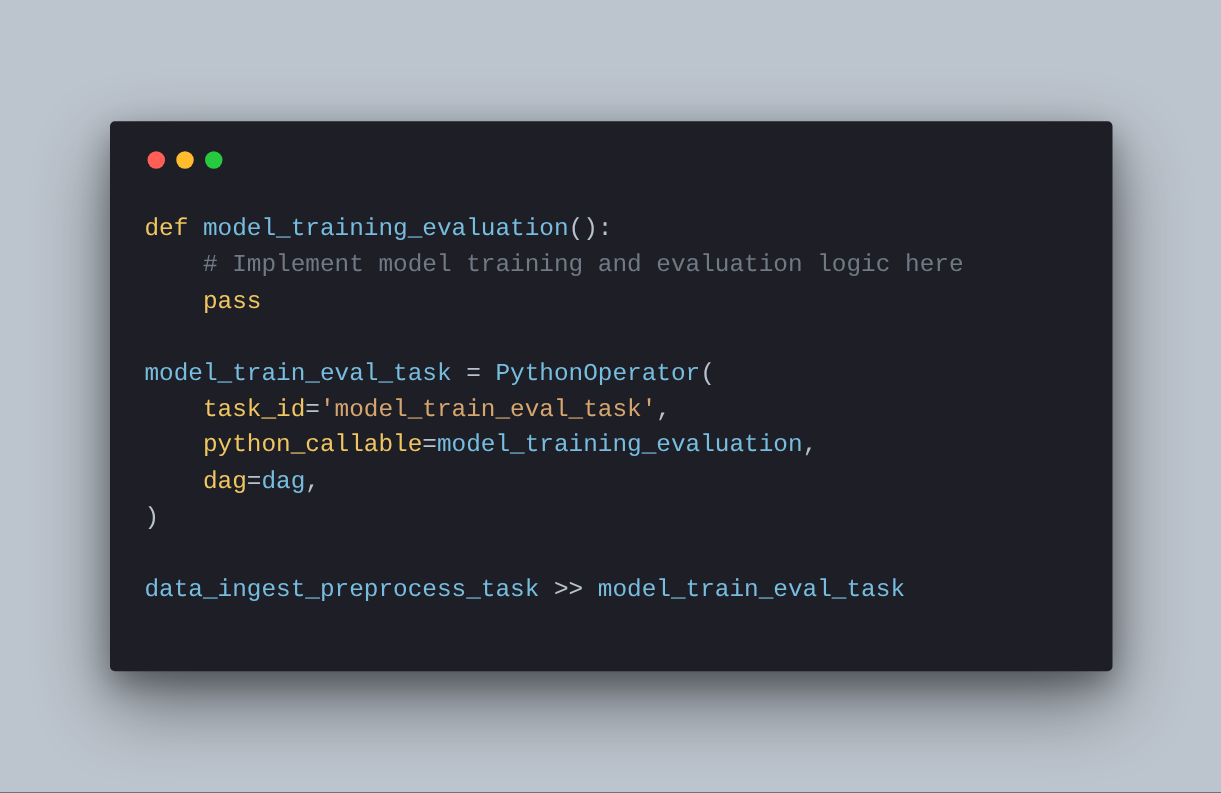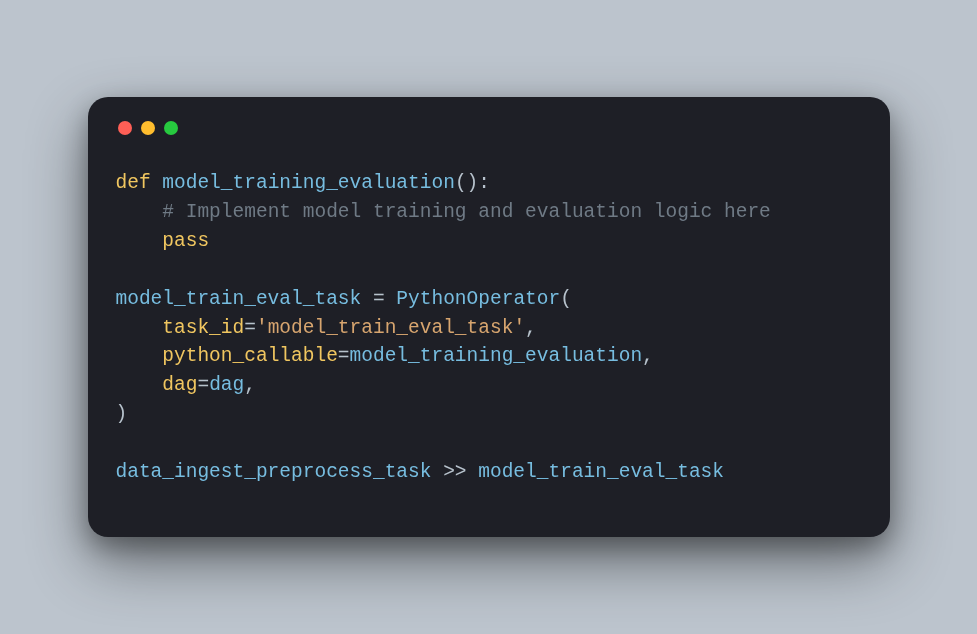--- a/index.html
+++ b/index.html
@@ -8,21 +8,21 @@
     height: 634px;
     background: #bcc4cd;
     display: flex;
     align-items: center;
     justify-content: center;
     overflow: hidden;
   }
   .window {
     width: 802px;
     background: #1e1f26;
-    border-radius: 20px;
+    border-radius: 4px;
     box-shadow: 0 25px 60px rgba(0,0,0,0.45), 0 10px 25px rgba(0,0,0,0.3);
     padding: 24px 28px 50px 28px;
   }
   .traffic-lights {
     display: flex;
     gap: 9px;
     margin-bottom: 34px;
     margin-left: 2px;
   }
   .light {

